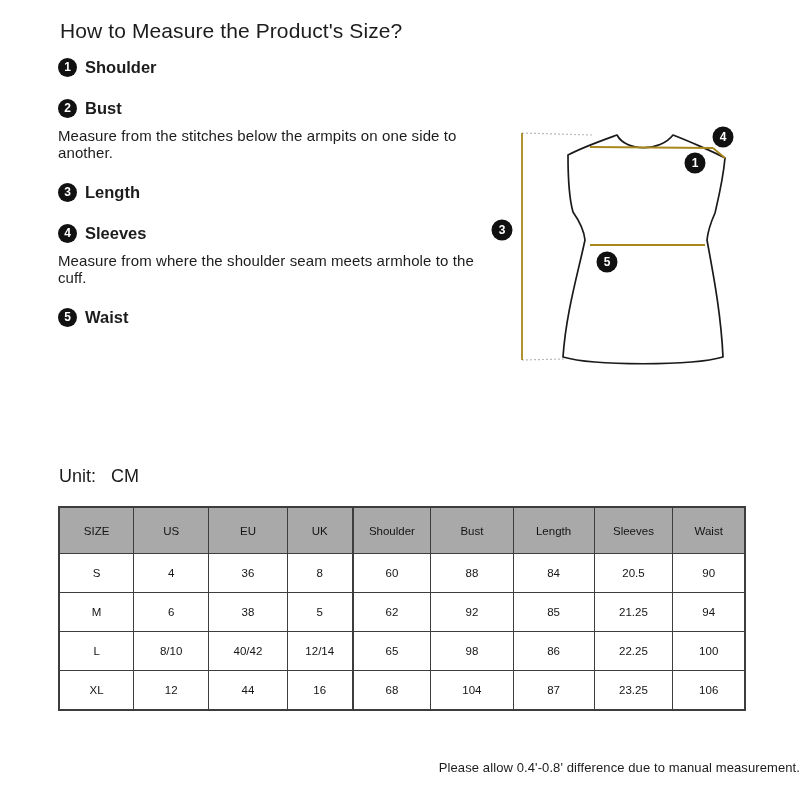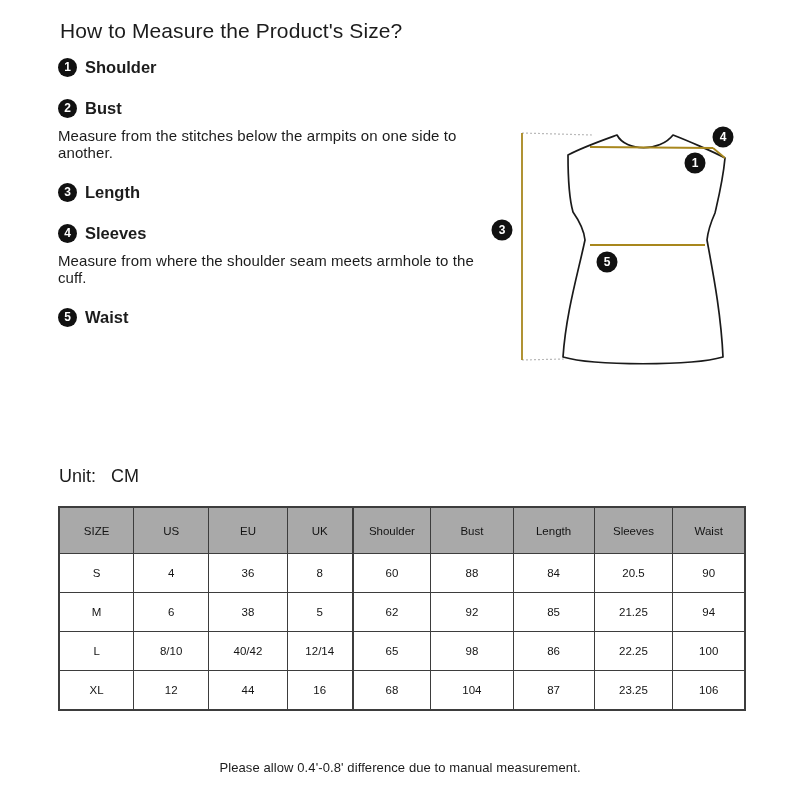--- a/index.html
+++ b/index.html
@@ -99,21 +99,21 @@
   }
   table.size-table { border: 2px solid #3d3d3d; }
   table.size-table th.group-split, table.size-table td.group-split {
     border-left-width: 2px;
   }
 
   .footer-note {
     position: absolute;
     left: 0; top: 760px;
     width: 800px;
-    text-align: center;
+    text-align: right;
     font-size: 13px;
     letter-spacing: 0.1px;
   }
 </style>
 </head>
 <body>
 
 <div class="page-title">How to Measure the Product's Size?</div>
 
 <div class="sections">

